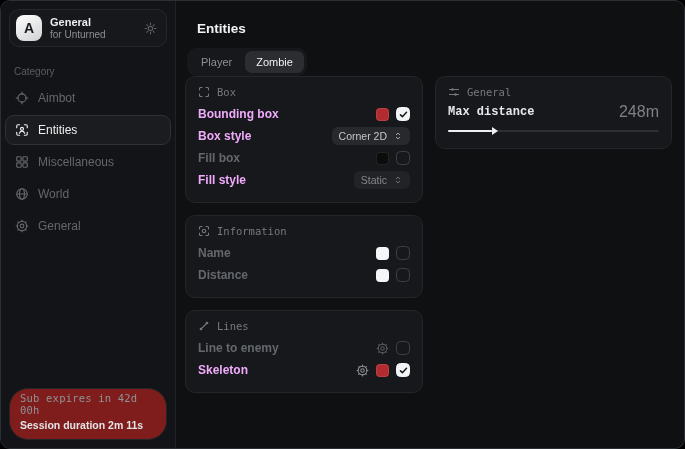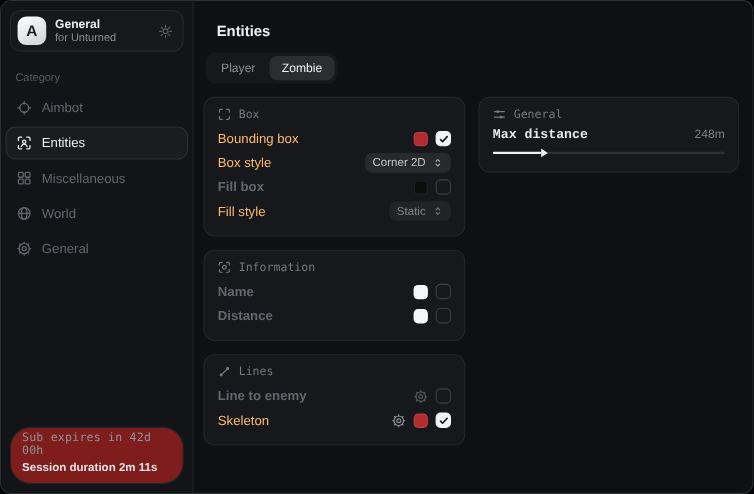--- a/index.html
+++ b/index.html
@@ -51,36 +51,36 @@
   
   .main { flex:1; padding:14px 12px 0 9px; overflow:hidden; }
   .main-title { font-size:13.5px; font-weight:bold; color:#f1f2f3; margin:6px 0 12px 12px; }
   .tabs {
     display:inline-flex; gap:2px; padding:3px; margin-left:2px;
     background:#17181b; border-radius:9px;
   }
   .tab { font-size:11px; color:#8d9094; padding:5px 11px; border-radius:7px; cursor:default; }
   .tab.active { background:#2b2d31; color:#eff0f1; }
 
-  .columns { display:flex; gap:12px; margin-top:12px; align-items:flex-start; }
+  .columns { display:flex; gap:12px; align-items:flex-start; }
   .col-left { width:238px; flex:0 0 238px; display:flex; flex-direction:column; gap:12px; }
   .col-right { flex:1; }
 
   .card {
     background:#17181b; border:1px solid #242629; border-radius:10px;
     padding:9px 12px 11px;
   }
   .card-header {
     display:flex; align-items:center; gap:7px; margin-bottom:5px;
     color:#76797e; font-family:"DejaVu Sans Mono", monospace; font-size:10.5px;
   }
   .card-header .hicon { display:flex; color:#76797e; }
 
   .row { display:flex; align-items:center; min-height:22px; }
-  .row-label { font-size:12px; font-weight:400; color:#fdba74; }
+  .row-label { font-size:12px; font-weight:700; color:#f0abfc; }
   .row.dim .row-label { color:#64686d; font-weight:600; }
   .controls { margin-left:auto; display:flex; align-items:center; gap:7px; }
 
   .swatch {
     width:13px; height:13px; border-radius:4px;
     box-shadow: inset 0 0 0 1px rgba(255,255,255,0.10);
     cursor:default;
   }
   .checkbox {
     width:14px; height:14px; border-radius:4.5px;
@@ -95,21 +95,21 @@
     font-size:10.5px; color:#c4c6c9; cursor:default;text-align:right;
   }
   .dropdown.dim { background:#212326; color:#84878b; }
   .dropdown .dicon { display:flex; color:inherit; opacity:0.85; }
 
   .row-gear { display:flex; color:#8b8e92; cursor:default; }
   .row.dim .row-gear { color:#55585d; }
 
   .gen-row { display:flex; align-items:center; margin-top:2px; }
   .gen-label { font-size:12px; font-weight:600; color:#e7e8ea;font-family:Liberation Mono, monospace; }
-  .gen-value { margin-left:auto; font-size:11px; color:#7e8185; }
+  .gen-value { margin-left:auto; font-size:16px; color:#7e8185; }
   .slider { position:relative; height:12px; margin-top:4px; cursor:default; }
   .slider-track { position:absolute; left:0; right:0; top:5px; height:2px; background:#2d2f33; border-radius:2px; }
   .slider-fill { position:absolute; left:0; top:5px; height:2px; background:#eff0f2; border-radius:2px; }
   .slider-thumb {
     position:absolute; right:-6px; top:-3px; width:0; height:0;
     border-top:4px solid transparent; border-bottom:4px solid transparent;
     border-left:6px solid #eff0f2;
   }
   svg { display:block; }
 </style>

